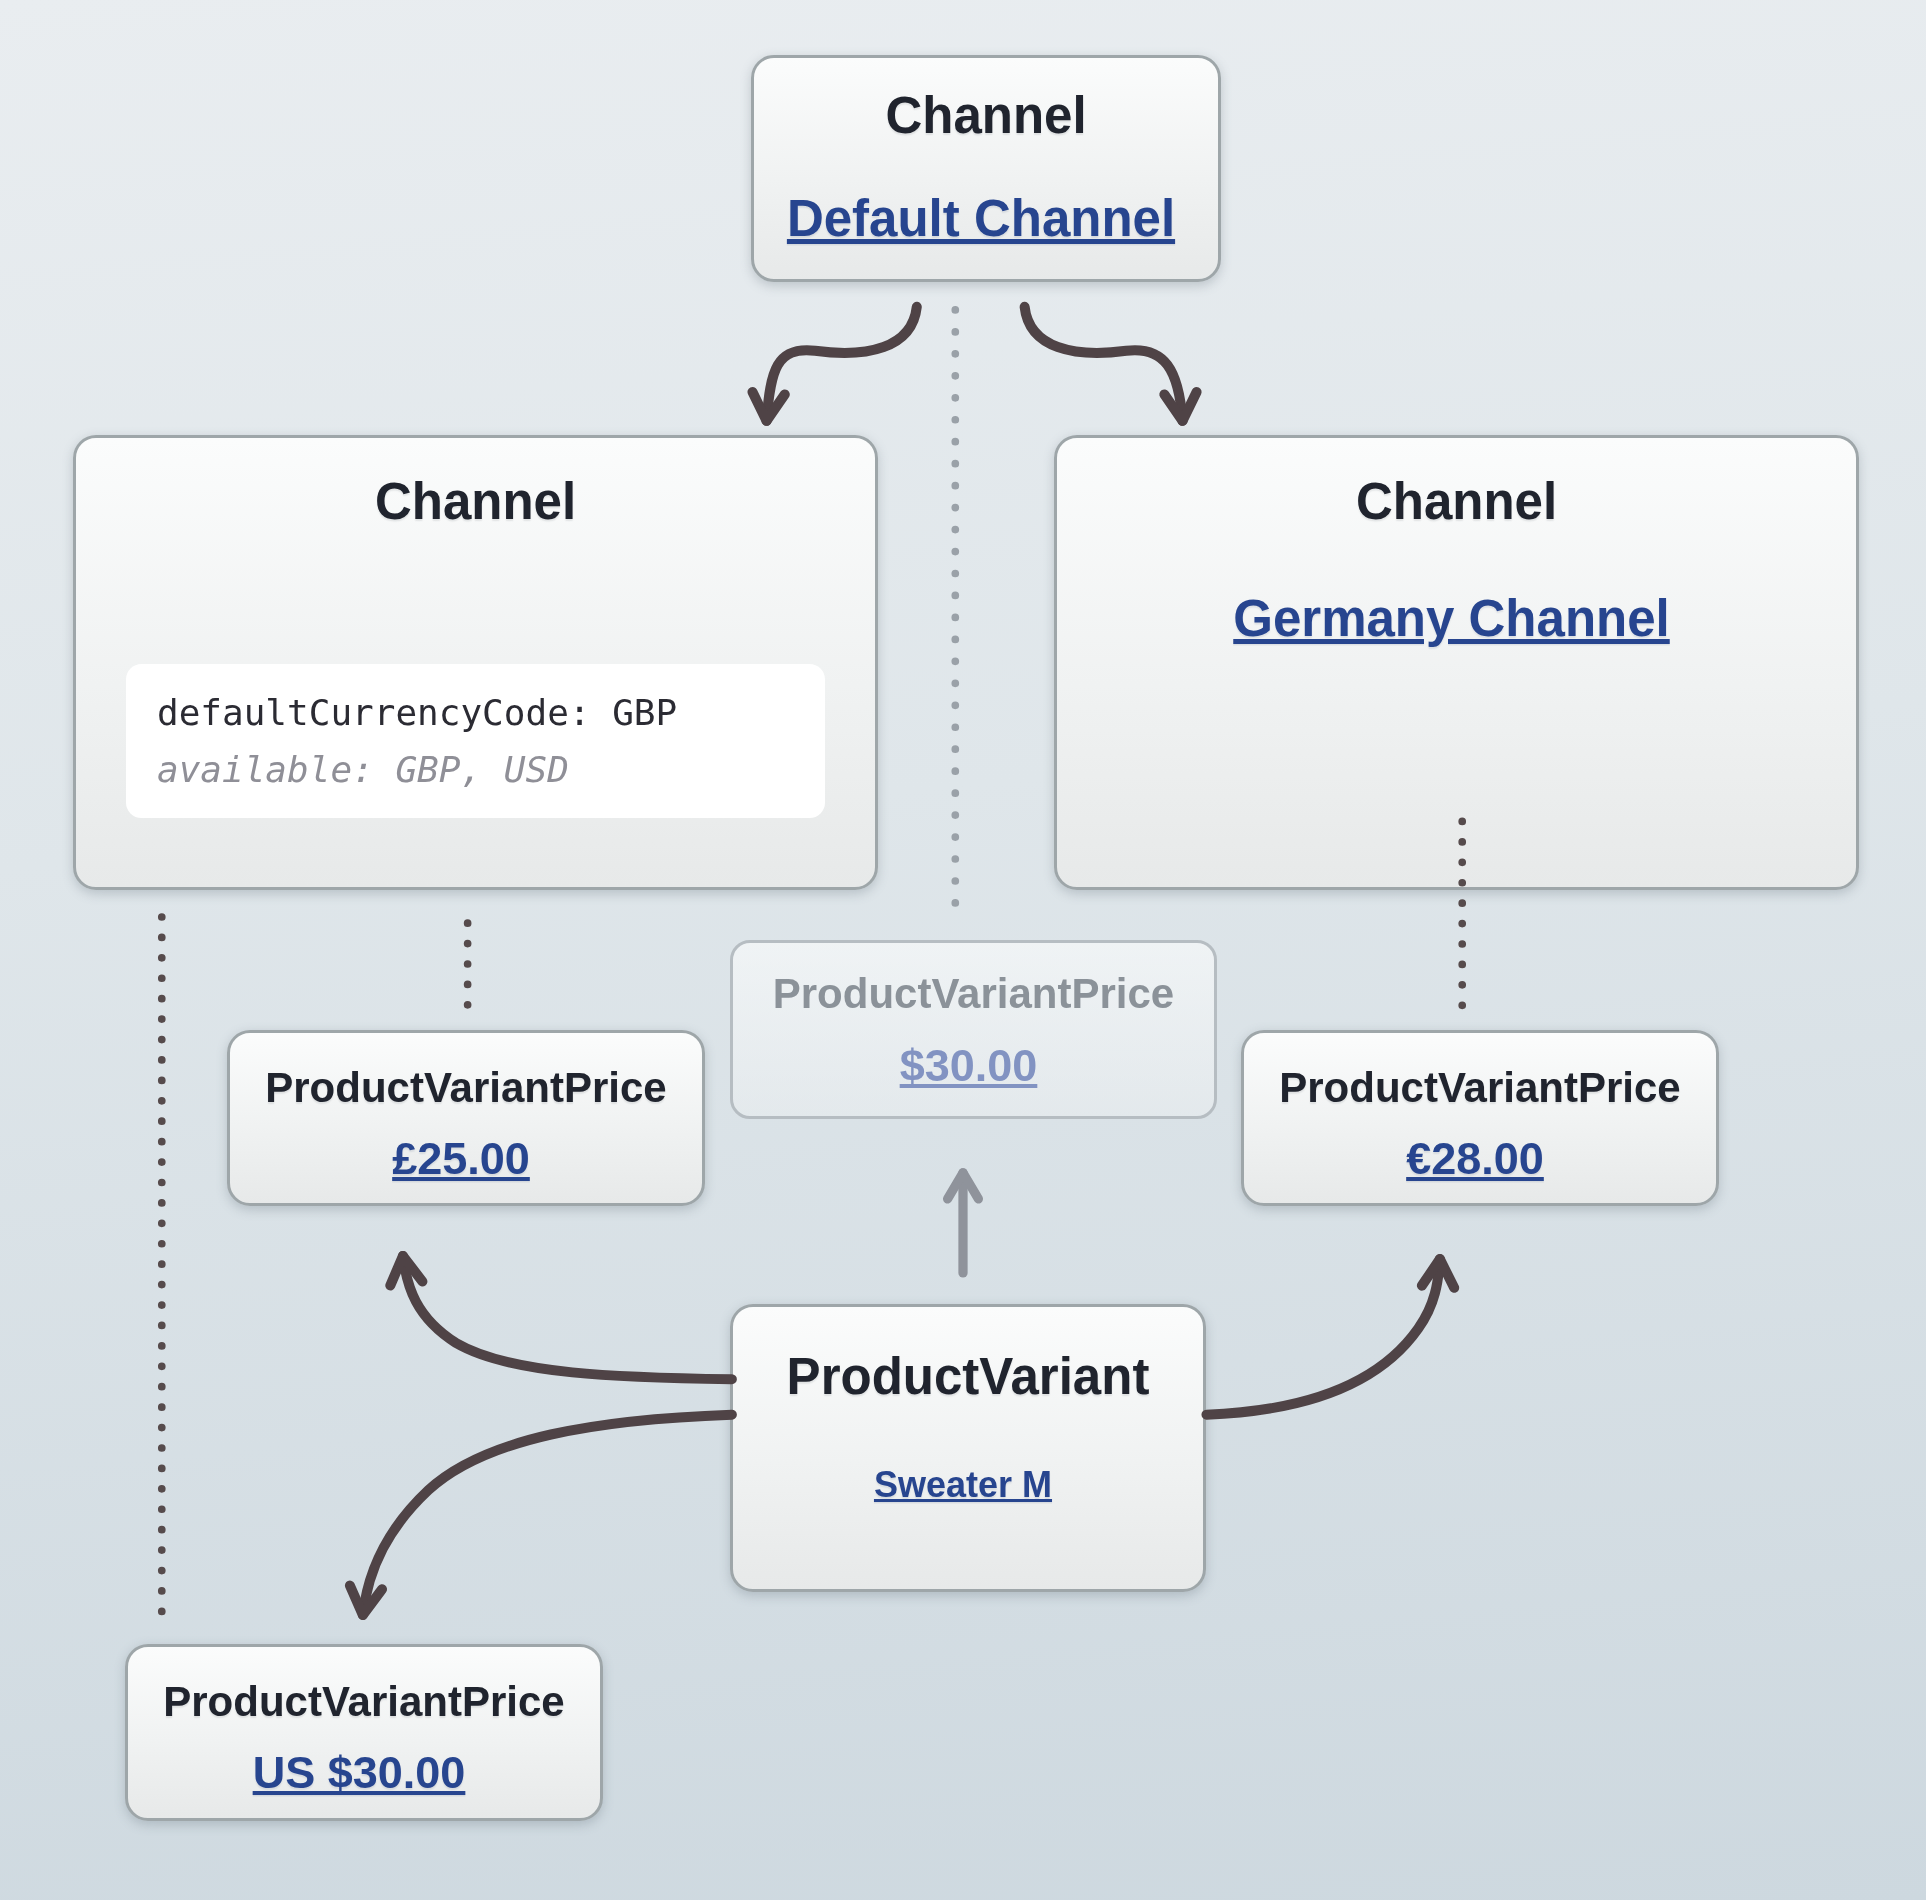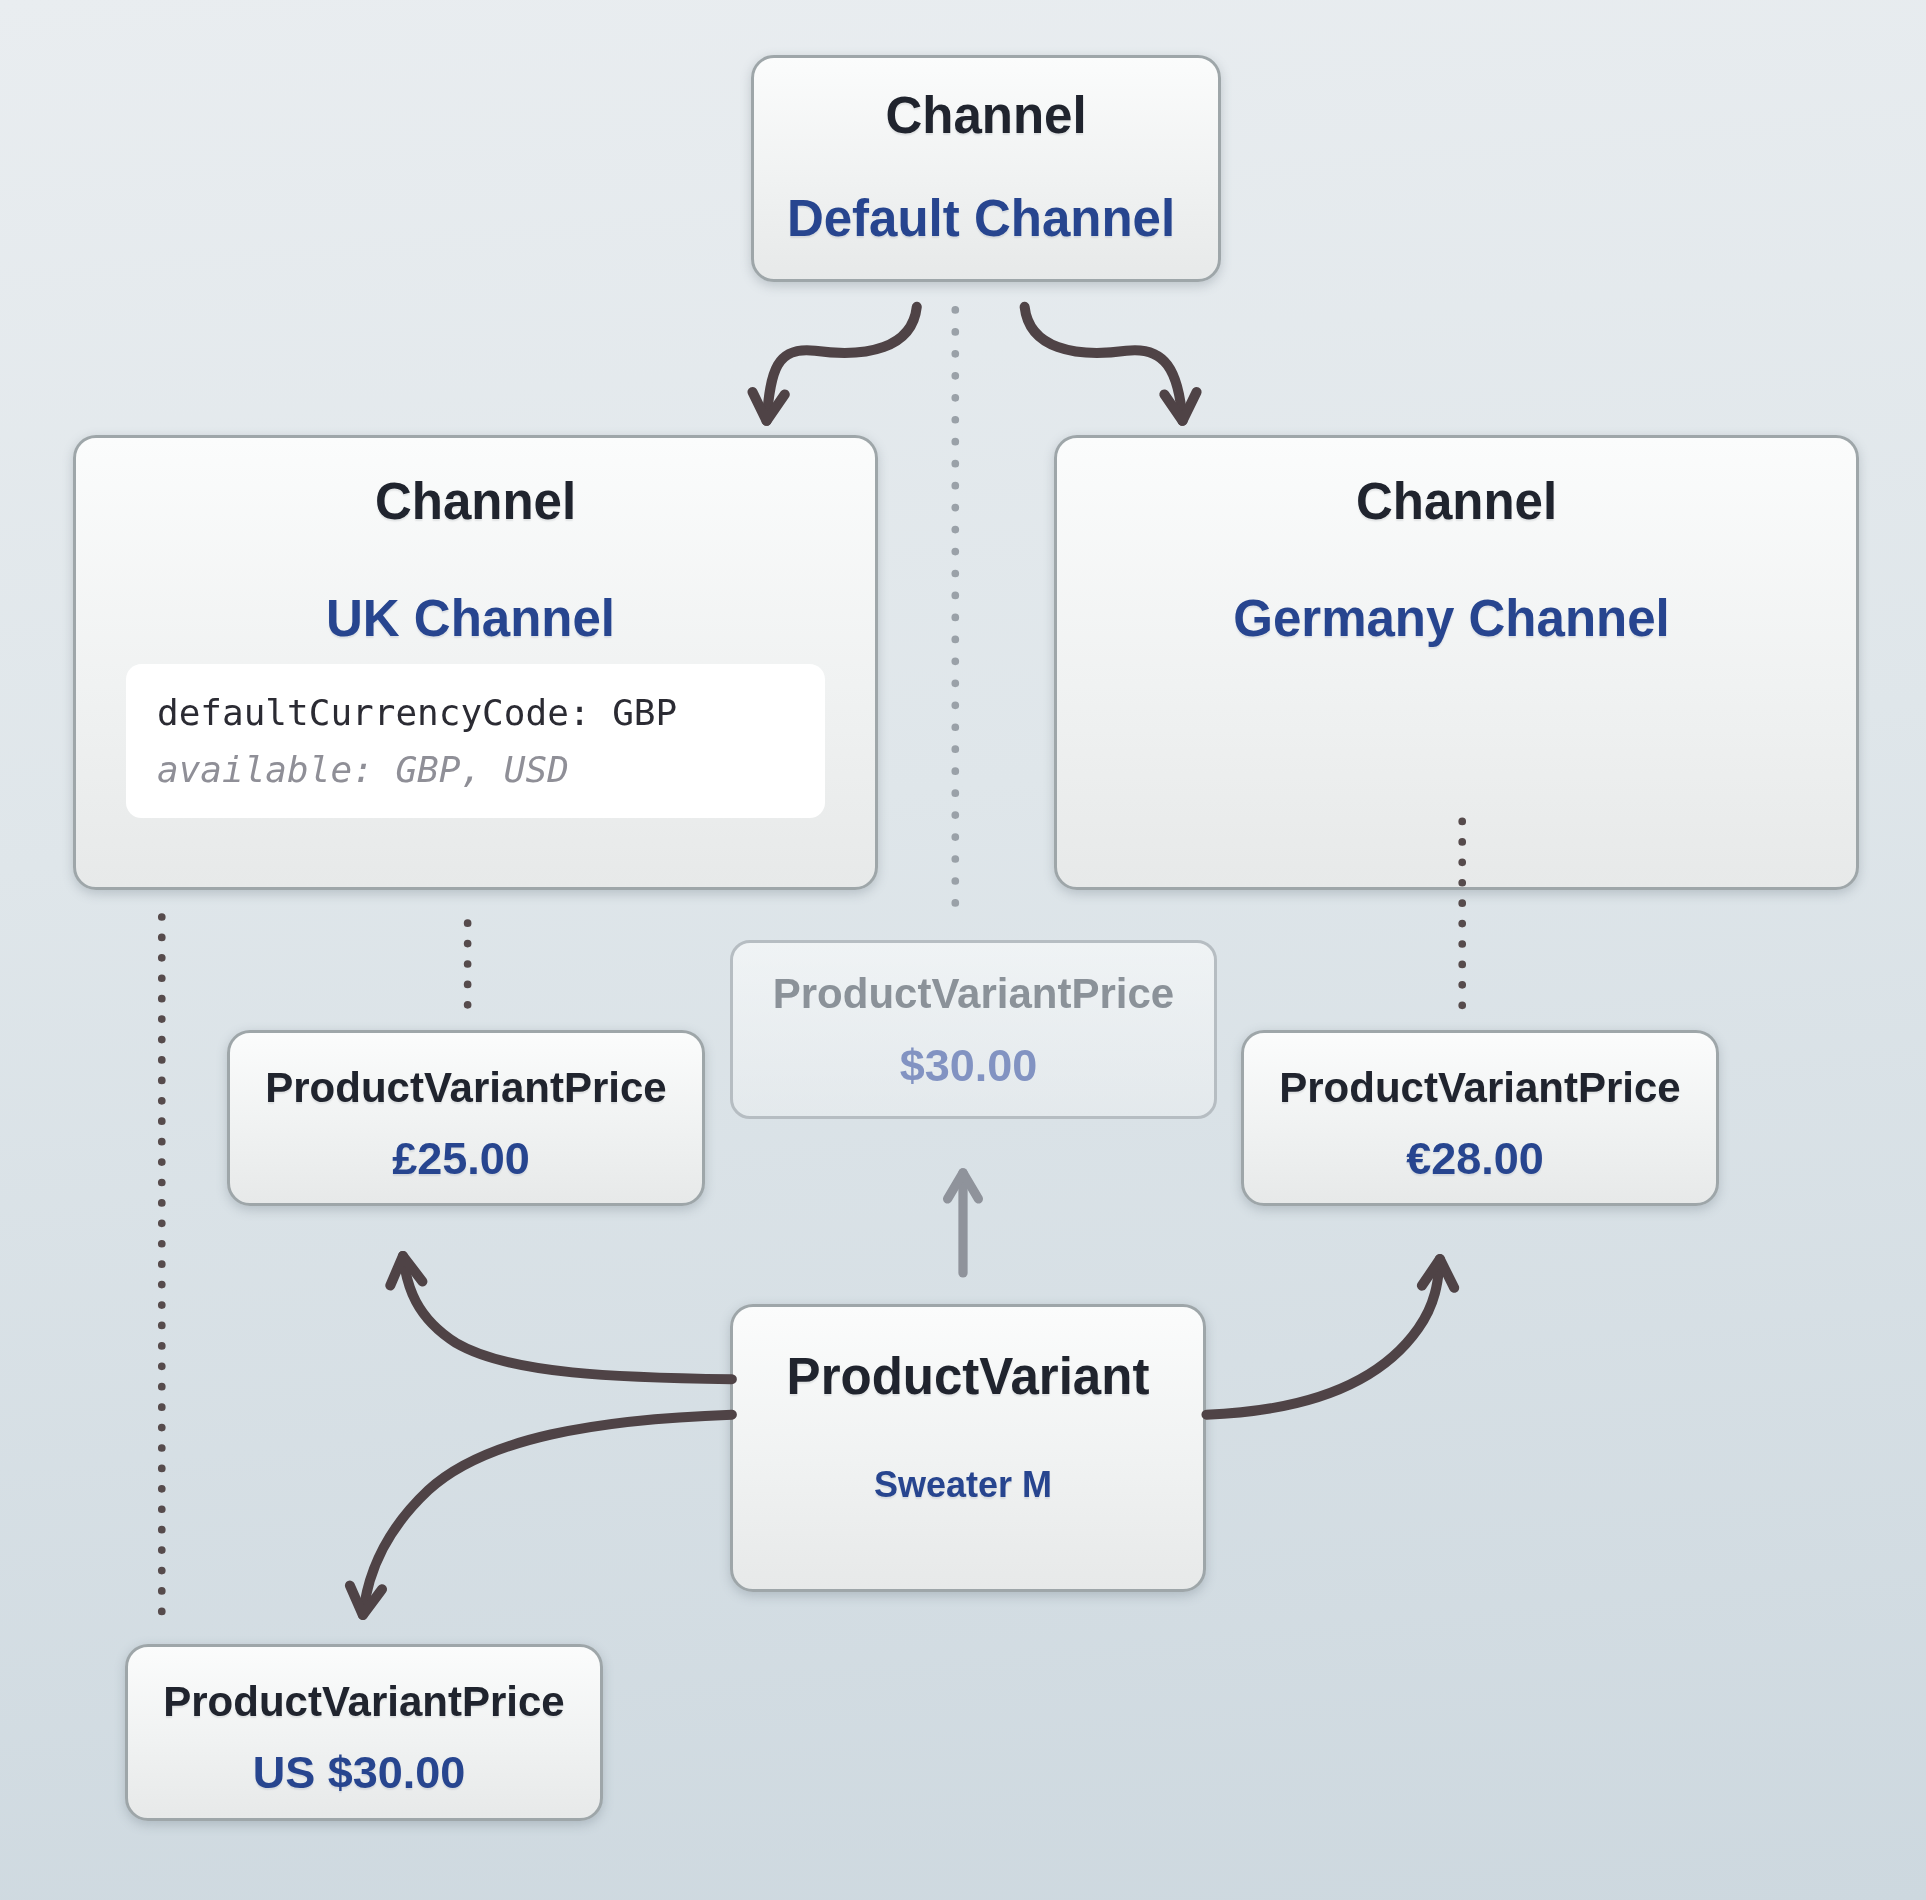--- a/index.html
+++ b/index.html
@@ -25,20 +25,21 @@
     font-weight:bold;
     color:#20242e;
     text-shadow:0 1.5px 1.5px rgba(40,45,55,.10);
   }
   .node .name{
     position:absolute;left:0;right:10px;
     text-align:center;
     font-weight:bold;
     color:#27458f;
     text-shadow:0 1.5px 1.5px rgba(30,50,90,.10);
+    text-decoration:underline;
   }
   .channel .type,.channel .name{font-size:51px;line-height:54px;}
   .price .type{font-size:42px;line-height:46px;}
   .price .name{font-size:45px;line-height:48px;}
 
   .codebox{
     position:absolute;left:50px;right:50px;top:226px;
     background:#ffffff;
     border-radius:15.4px;
     padding:20px 31px;
@@ -114,21 +115,20 @@
     <path d="M 1566 1836 C 1700 1831 1792 1794 1841 1724 C 1863 1693 1867 1664 1869 1634" fill="none" stroke="#4f4346" stroke-width="13" stroke-linecap="round" marker-end="url(#ah-dark)"></path>
   </svg>
 
   <div class="node channel" id="default-channel">
     <div class="type">Channel</div>
     <div class="name">Default Channel</div>
   </div>
 
   <div class="node channel" id="uk-channel">
     <div class="type">Channel</div>
-    <div class="name">UK Channel</div>
     <div class="codebox">
       <div class="k">defaultCurrencyCode: GBP</div>
       <div class="m">available: GBP, USD</div>
     </div>
   </div>
 
   <div class="node channel" id="germany-channel">
     <div class="type">Channel</div>
     <div class="name">Germany Channel</div>
   </div>

